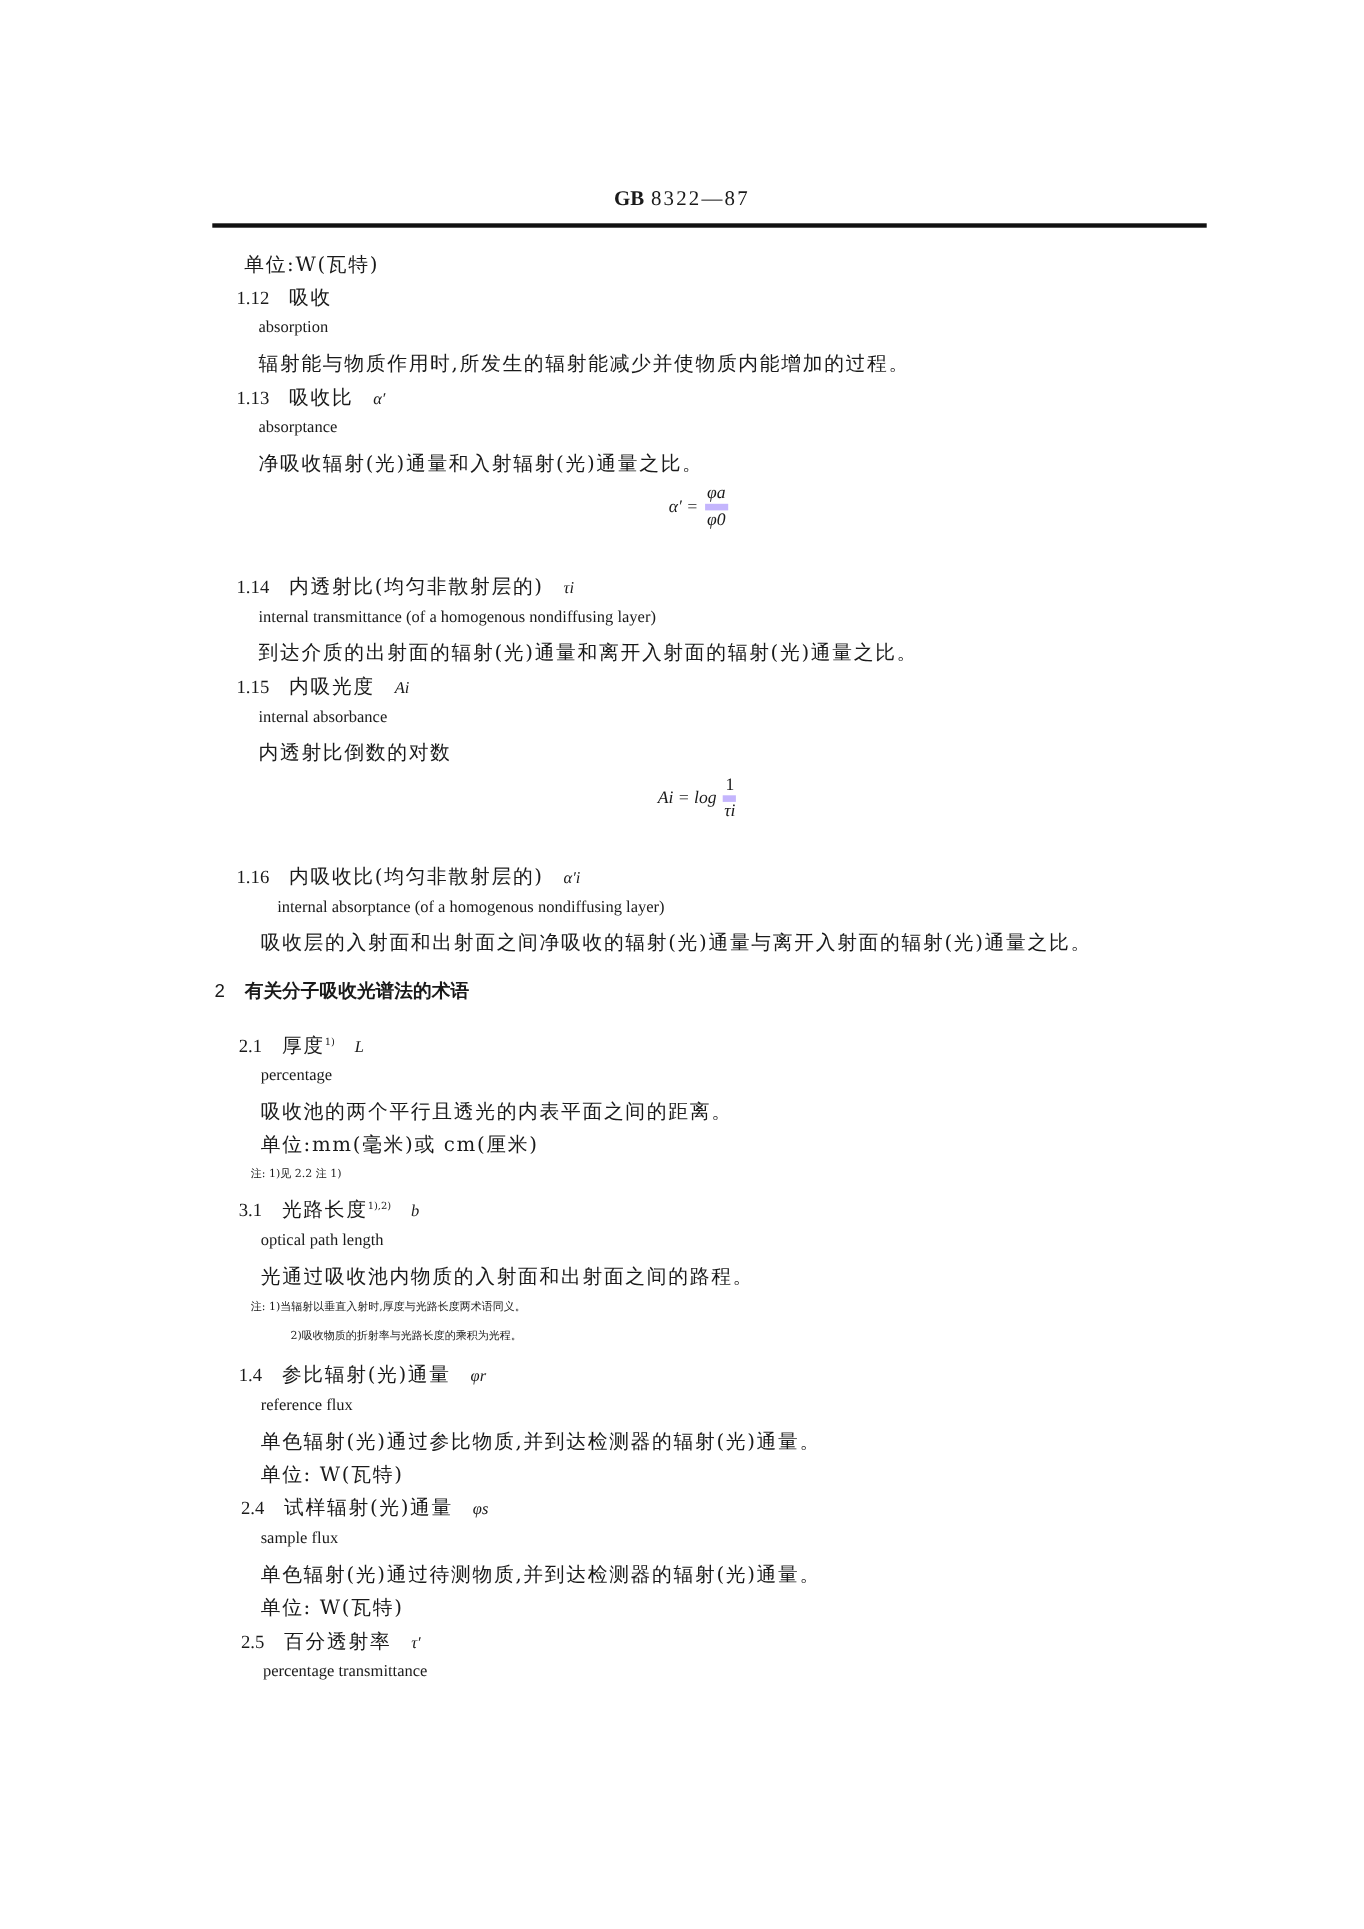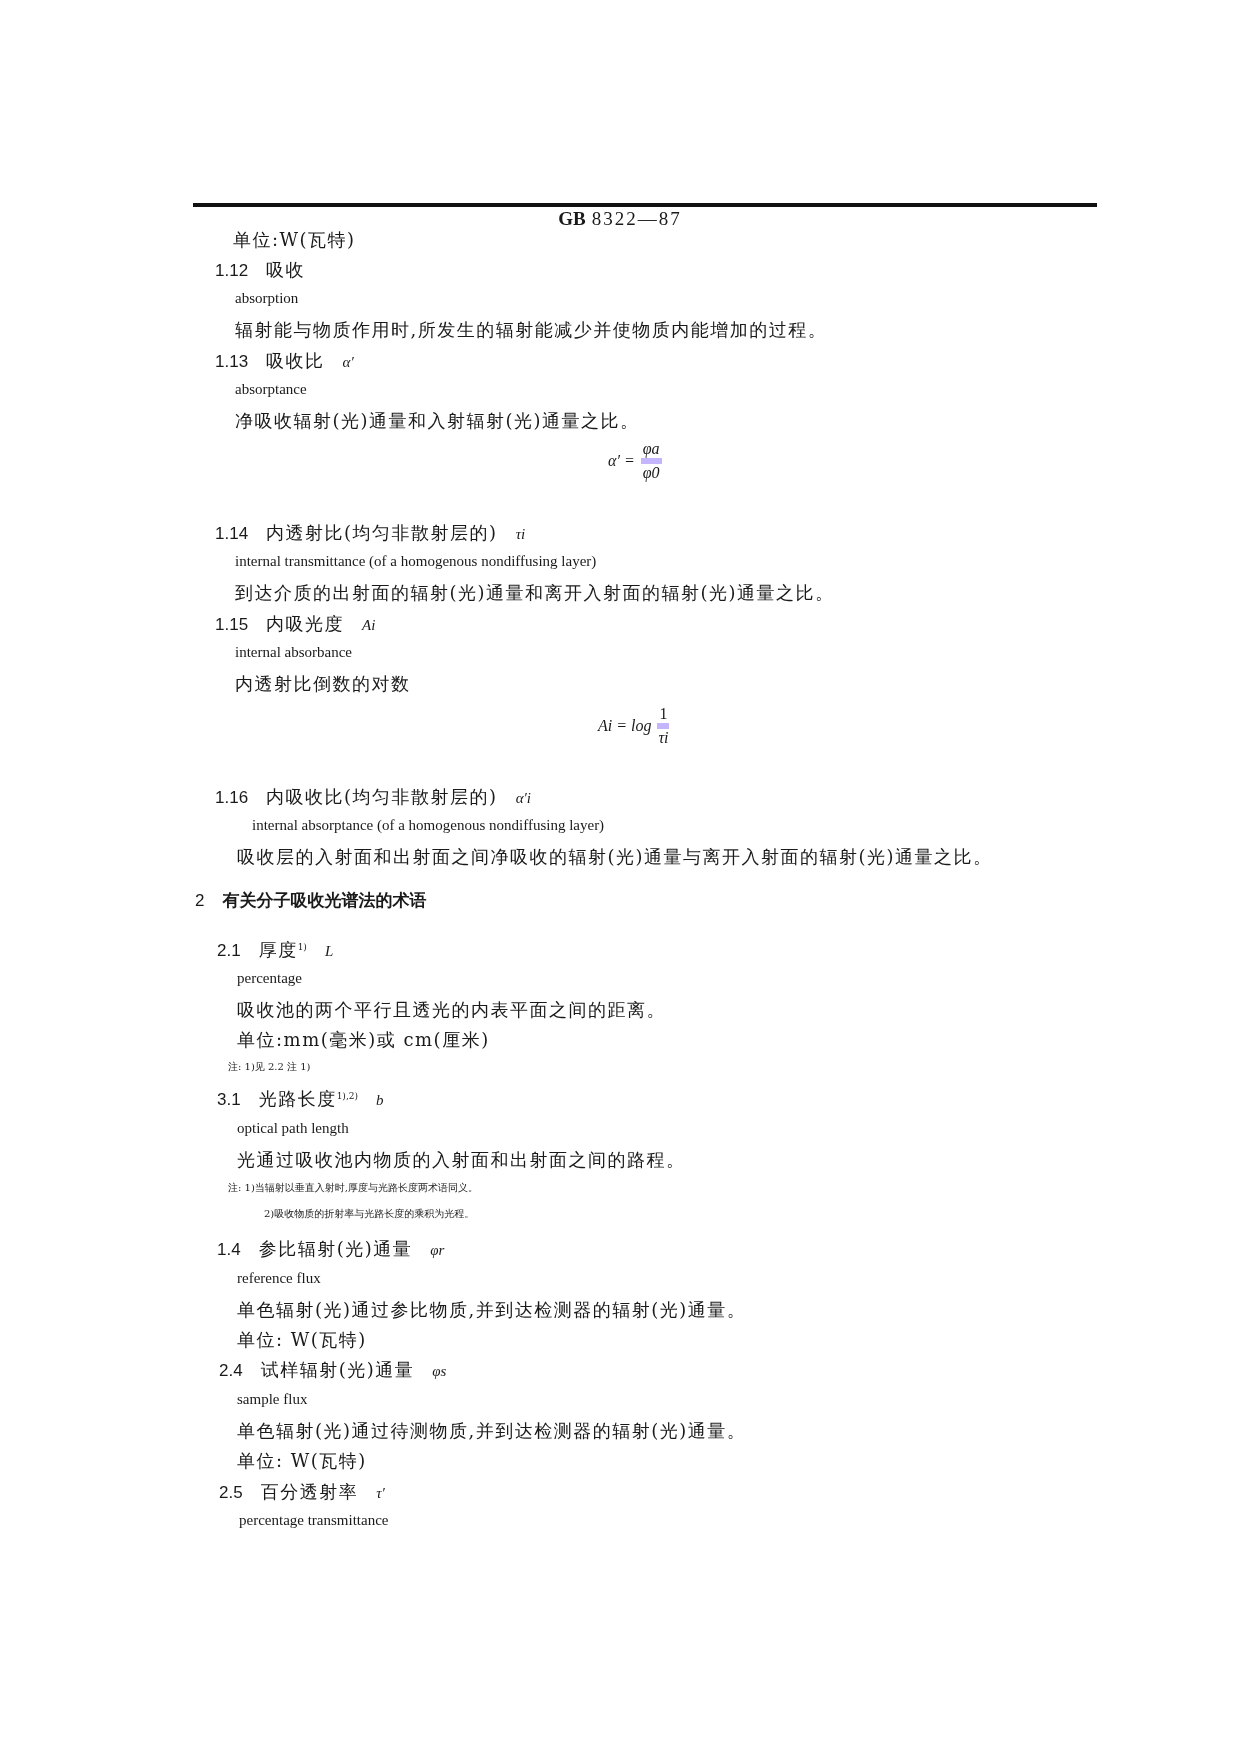--- a/index.html
+++ b/index.html
@@ -1,44 +1,44 @@
 <!DOCTYPE html>
 <html><head>
 <meta charset="utf-8">
 <style>
   html, body { margin: 0; padding: 0; background: #ffffff; }
   body { width: 1240px; height: 1754px; position: relative; overflow: hidden;
          font-family: "DejaVu Serif", "Liberation Serif", serif; color: #1a1a1a; }
   .header-title { position: absolute; top: 170px; left: 0; width: 1240px; text-align: center;
-         font-family: "Liberation Serif", serif; font-size: 19px; letter-spacing: 2px; margin-top: 38px; }
+         font-family: "Liberation Serif", serif; font-size: 19px; letter-spacing: 2px; }
   .header-title b { font-weight: bold; letter-spacing: 0; margin-right: 6px; }
   .rule { position: absolute; top: 203px; left: 193px; width: 904px; height: 4px; background: #111; }
   .line { position: absolute; white-space: nowrap; }
   .cn { font-size: 18px; letter-spacing: 1.5px; }
   .en { font-family: "Liberation Serif", serif; font-size: 15px; }
-  .num { font-family: Liberation Sans, sans-serif; font-size: 17px; margin-right: 18px; }
+  .num { font-family: Liberation Serif, serif; font-size: 17px; margin-right: 18px; }
   .sym { font-family: "Liberation Serif", serif; font-style: italic; font-size: 15px; margin-left: 18px; }
   .note { font-size: 10px; }
   .sec { font-weight: bold; font-size: 17px; }
   sup { font-size: 9px; }
   .formula { position: absolute; font-family: "Liberation Serif", serif; font-size: 16px; display: flex; align-items: center; }
   .frac { display: inline-flex; flex-direction: column; align-items: center; margin-left: 6px; }
   .frac .n { border-bottom: 6px solid #c4b5fd; padding: 0 2px; font-style: italic; }
   .frac .d { font-style: italic; }
   .it { font-style: italic; }
 </style>
 </head>
 <body>
 
 <div class="header-title">
   <b>GB</b><span>8322—87</span>
 </div>
 <div class="rule"></div>
 
-<div class="line cn" style="top:228px;left:233px">单位:W(瓦特)</div>
+<div class="line cn" style="top:228px;left:222px">单位:W(瓦特)</div>
 
 <div class="line" style="top:258px;left:215px">
   <span class="num">1.12</span><span class="cn">吸收</span>
 </div>
 <div class="line en" style="top:290px;left:235px">absorption</div>
 <div class="line cn" style="top:318px;left:235px">辐射能与物质作用时,所发生的辐射能减少并使物质内能增加的过程。</div>
 
 <div class="line" style="top:349px;left:215px">
   <span class="num">1.13</span><span class="cn">吸收比</span><span class="sym">α′</span>
 </div>

